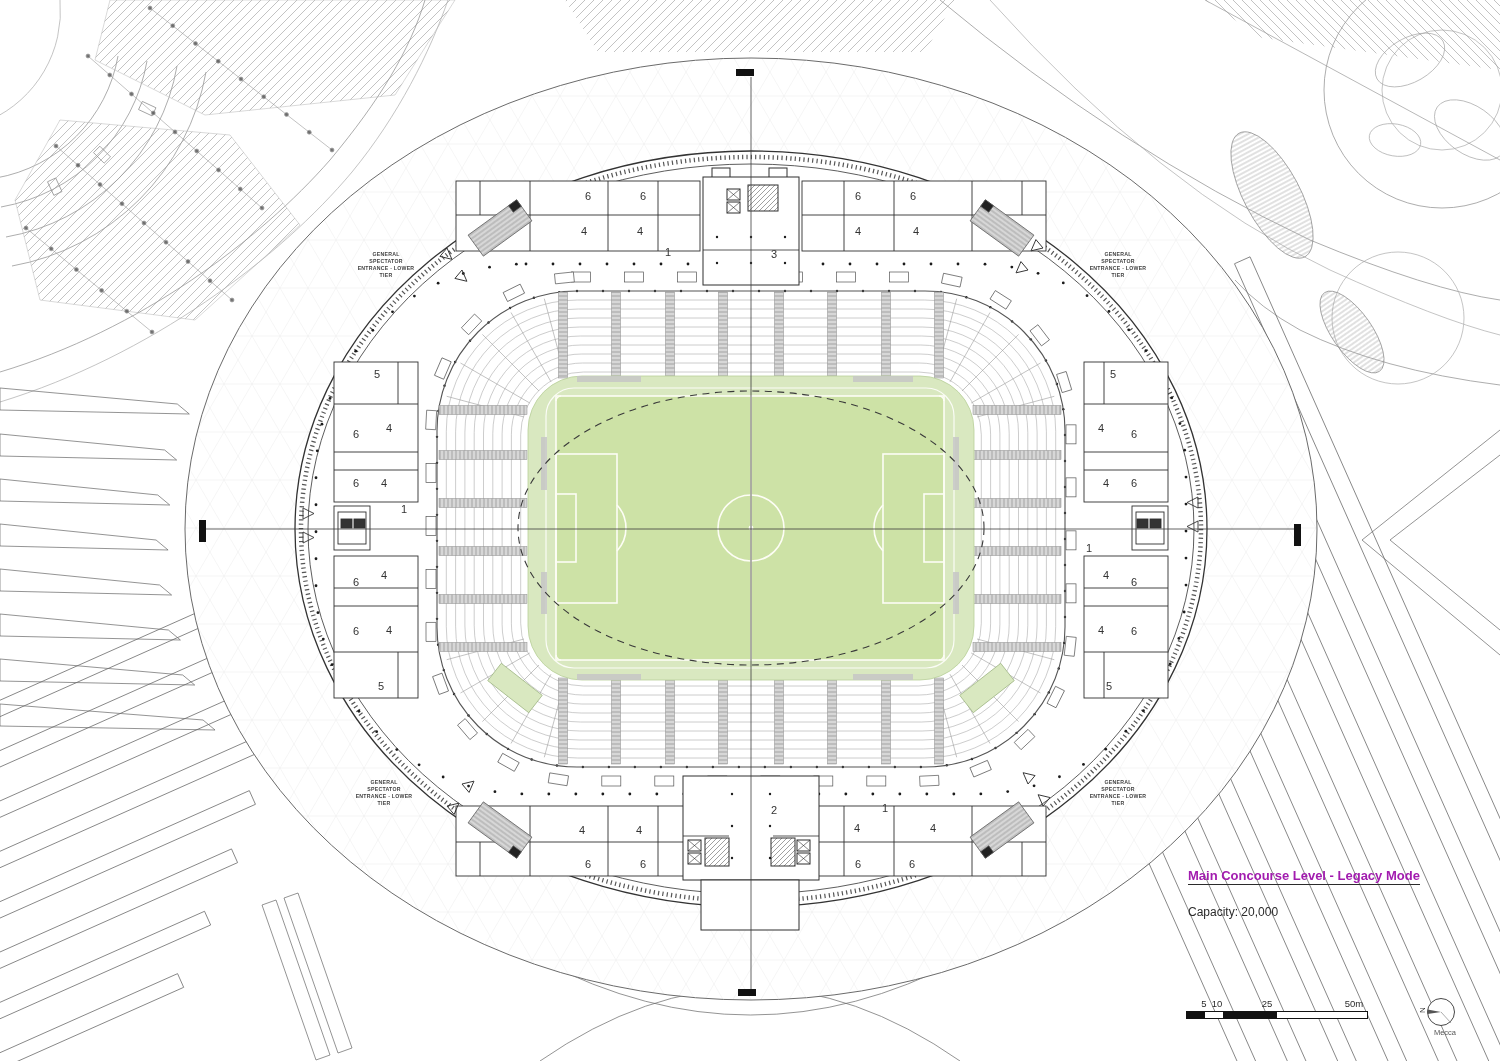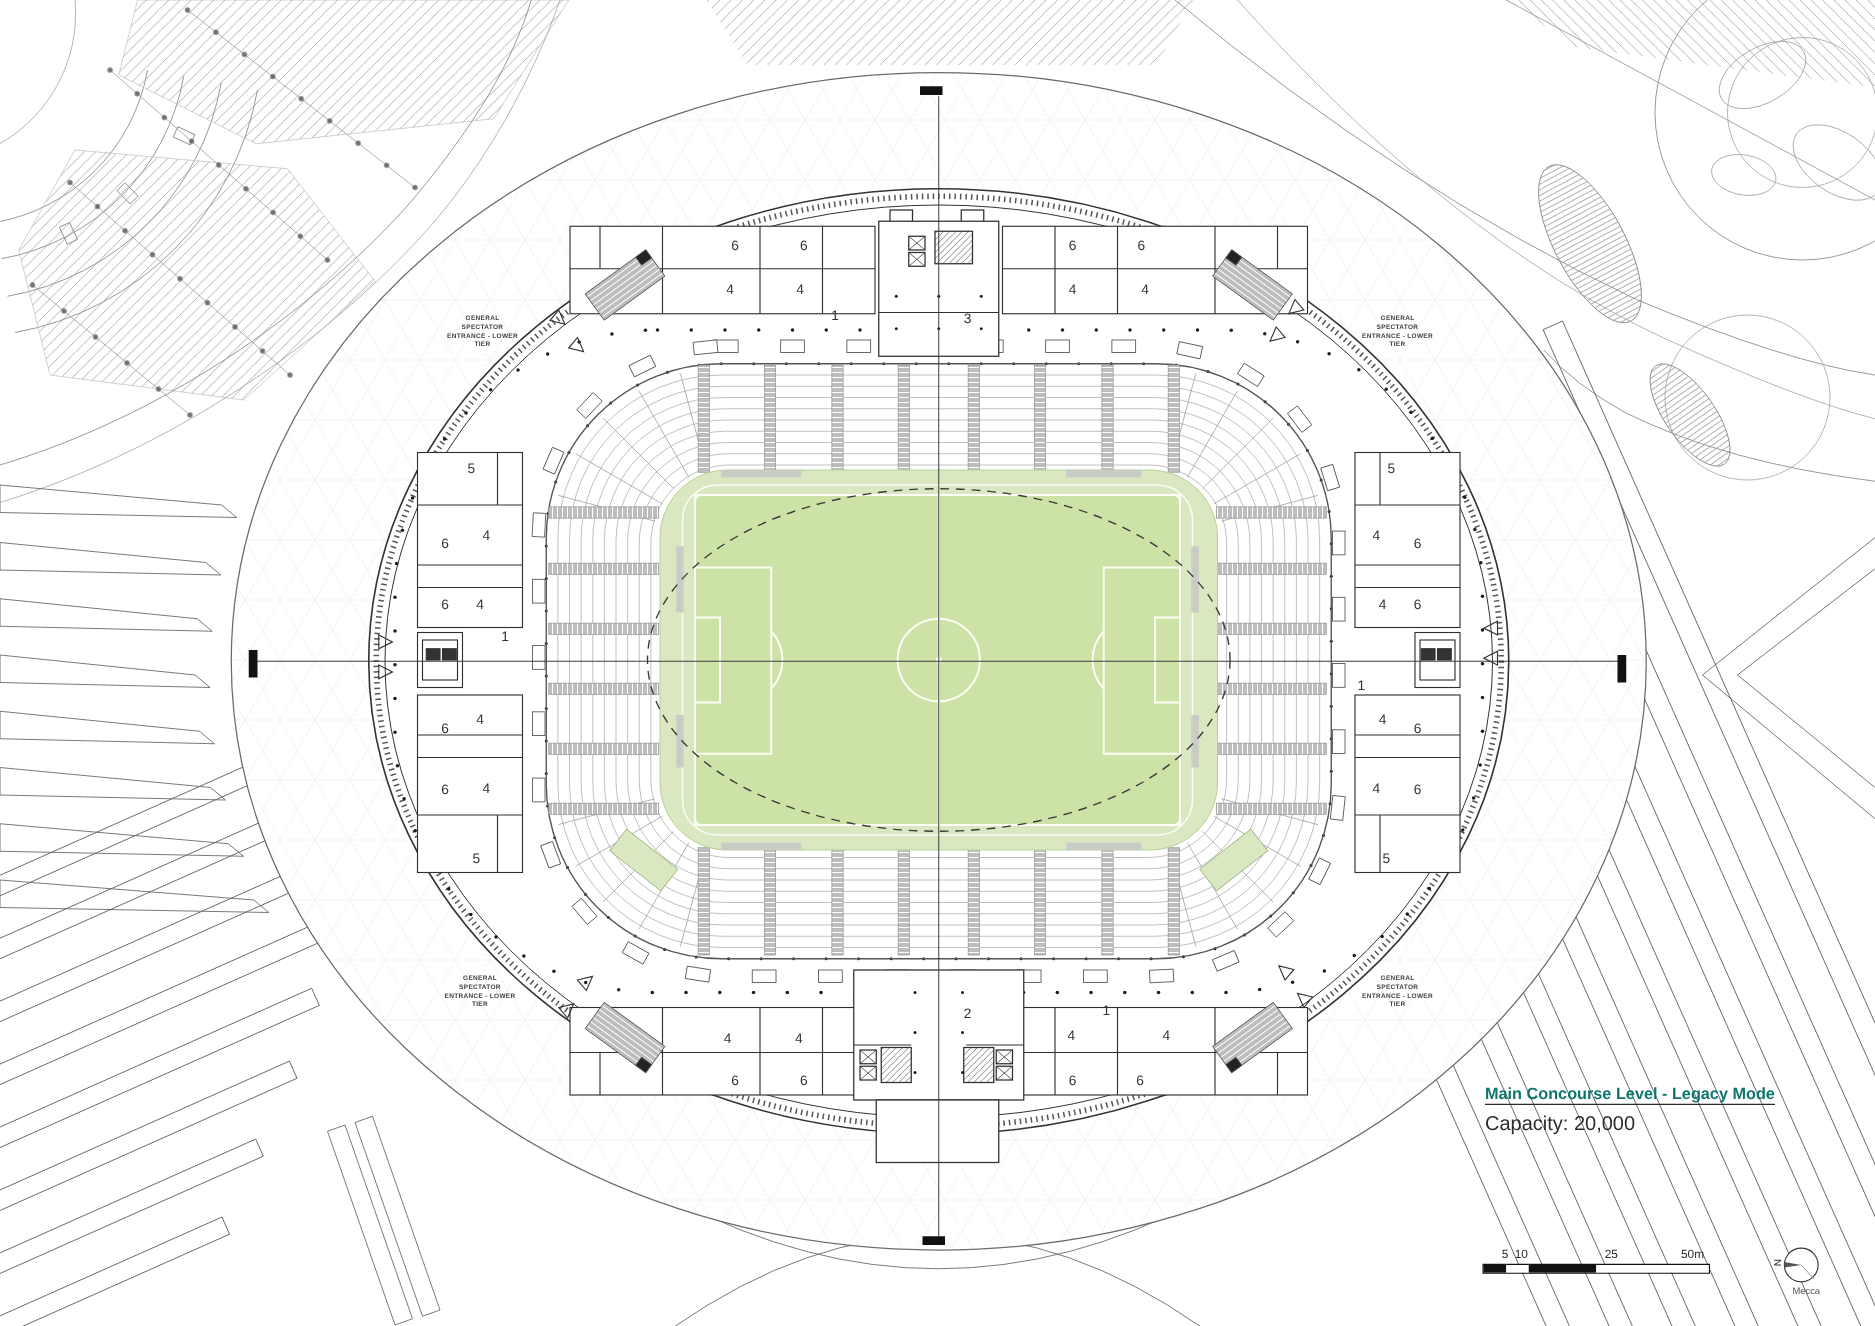--- a/index.html
+++ b/index.html
@@ -1,23 +1,23 @@
 <!DOCTYPE html>
 <html><head>
 <meta charset="utf-8">
 <title>Stadium Plan</title>
 <style>
   html,body{margin:0;padding:0;background:#fff;}
   .stage{position:relative;width:1500px;height:1061px;background:#fff;overflow:hidden;
          font-family:"Liberation Sans",sans-serif;color:#2b2b2b;}
   .stage svg.plan{position:absolute;left:0;top:0;}
   .legend{position:absolute;left:1188px;top:866px;width:260px;}
-  .legend-title{font-size:13px;font-weight:600;color:#0f766e;display:inline-block;
+  .legend-title{font-size:13px;font-weight:600;color:#a21caf;display:inline-block;
                 border-bottom:1.2px solid #2b2b2b;padding-bottom:1px;}
-  .legend-capacity{font-size:16px;margin-top:7px;}
+  .legend-capacity{font-size:12px;margin-top:20px;}
   .legend-items{margin:9px 0 0 0;padding:0;list-style:none;}
   .legend-items li{font-size:10.5px;line-height:13.7px;}
   .scalebar{position:absolute;left:1186px;top:998px;width:200px;height:24px;}
   .scalebar .ticks{position:relative;height:11px;font-size:9.5px;}
   .scalebar .ticks span{position:absolute;transform:translateX(-50%);}
   .scalebar .bar{margin-top:2px;width:180px;height:6px;border:1px solid #111;display:flex;}
   .scalebar .seg{height:100%;}
   .compass{position:absolute;left:1412px;top:984px;}
 </style>
 </head>
@@ -772,21 +772,21 @@
 
 <div class="legend">
   <div class="legend-title">Main Concourse Level - Legacy Mode</div>
   <div class="legend-capacity">Capacity: 20,000</div>
 </div>
 
 <div class="scalebar">
   <div class="ticks">
     <span style="left:18px">5</span>
     <span style="left:31px">10</span>
-    <span style="left:103px">25</span>
+    <span style="left:81px">25</span>
     <span style="left:168px">50m</span>
   </div>
   <div class="bar">
     <div class="seg" style="width:18px;background:#111"></div>
     <div class="seg" style="width:18px;background:#fff"></div>
     <div class="seg" style="width:54px;background:#111"></div>
     <div class="seg" style="width:90px;background:#fff"></div>
   </div>
 </div>
 

